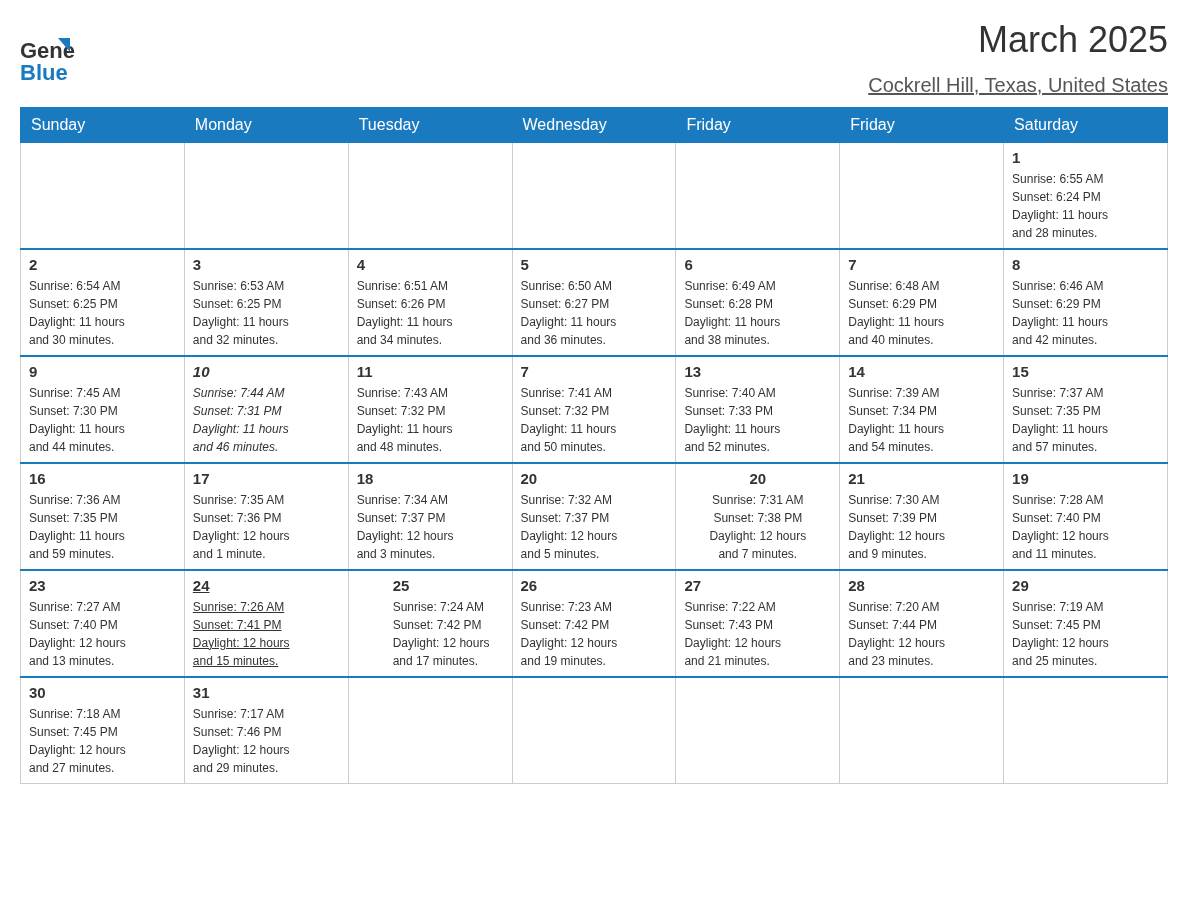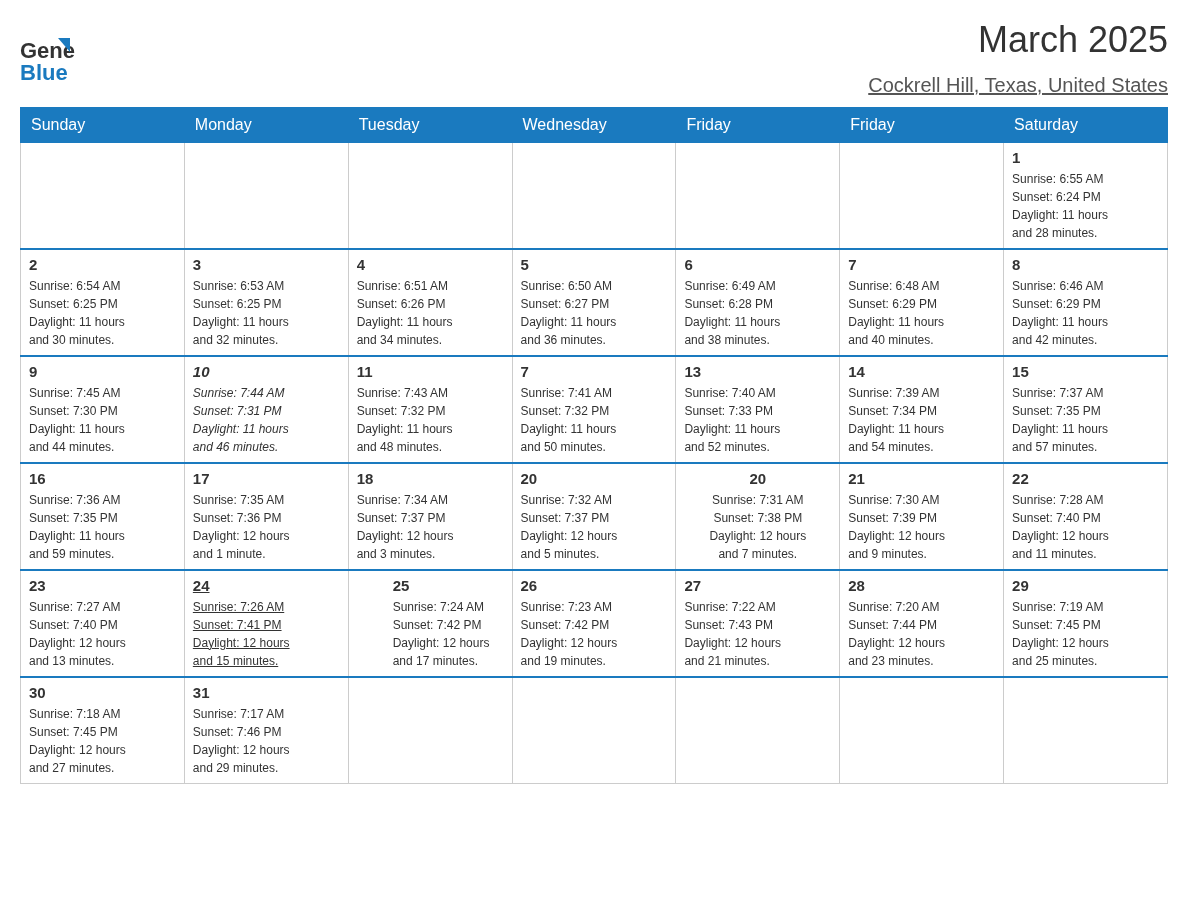--- a/index.html
+++ b/index.html
@@ -203,21 +203,21 @@
         </td>
         <td style="border-top: 2px solid rgb(26, 122, 191); text-align: center;">
           <span class="day-num">20</span>
           <div class="day-info">Sunrise: 7:31 AM<br>Sunset: 7:38 PM<br>Daylight: 12 hours<br>and 7 minutes.</div>
         </td>
         <td style="border-top: 2px solid rgb(26, 122, 191);">
           <span class="day-num">21</span>
           <div class="day-info">Sunrise: 7:30 AM<br>Sunset: 7:39 PM<br>Daylight: 12 hours<br>and 9 minutes.</div>
         </td>
         <td style="border-top: 2px solid rgb(26, 122, 191);">
-          <span class="day-num">22</span>
+          <span class="day-num">19</span>
           <div class="day-info">Sunrise: 7:28 AM<br>Sunset: 7:40 PM<br>Daylight: 12 hours<br>and 11 minutes.</div>
         </td>
       </tr>
       <tr>
         <td style="border-top: 2px solid rgb(26, 122, 191);">
           <span class="day-num">23</span>
           <div class="day-info">Sunrise: 7:27 AM<br>Sunset: 7:40 PM<br>Daylight: 12 hours<br>and 13 minutes.</div>
         </td>
         <td style="border-top: 2px solid rgb(26, 122, 191); text-decoration: underline;">
           <span class="day-num">24</span>

